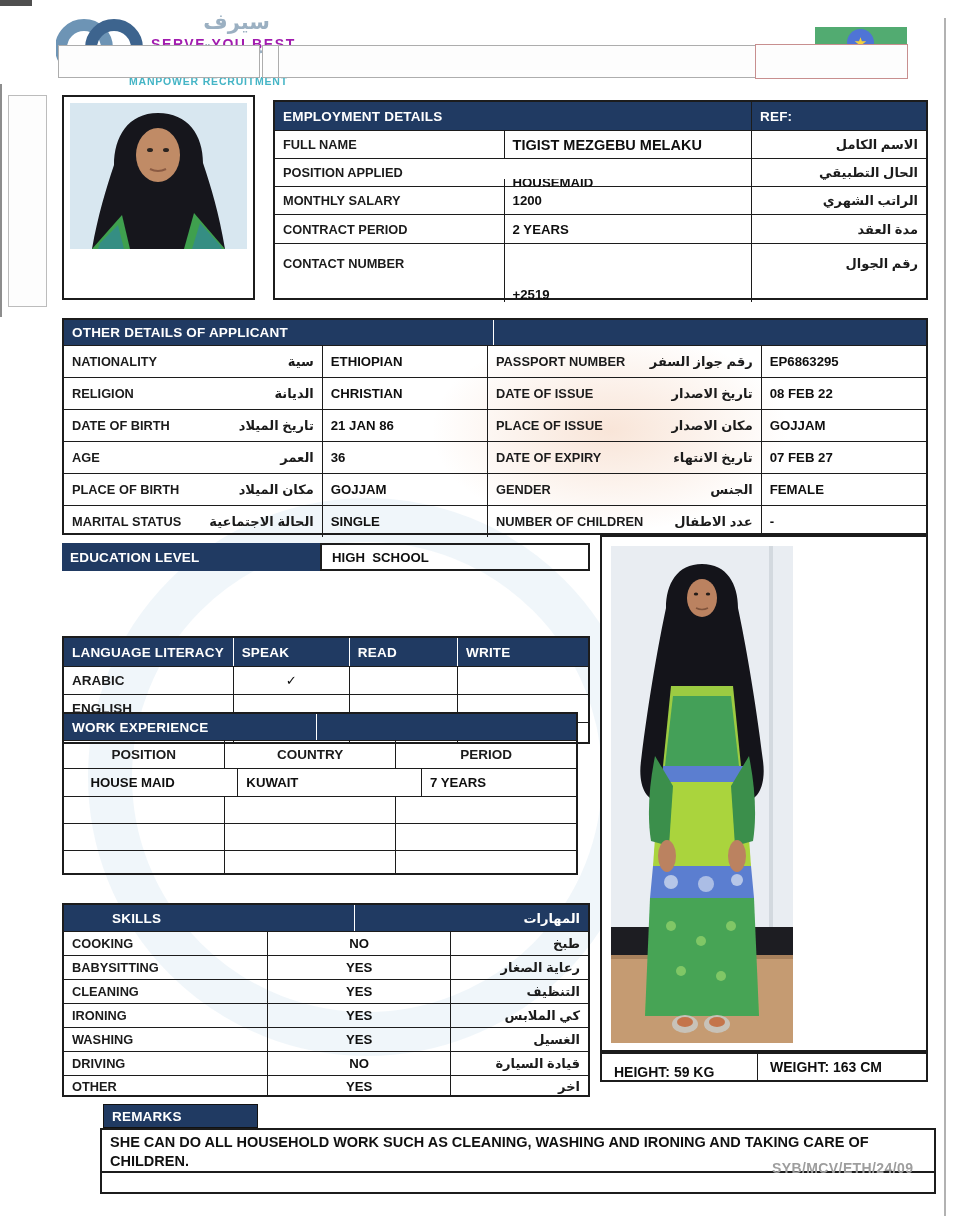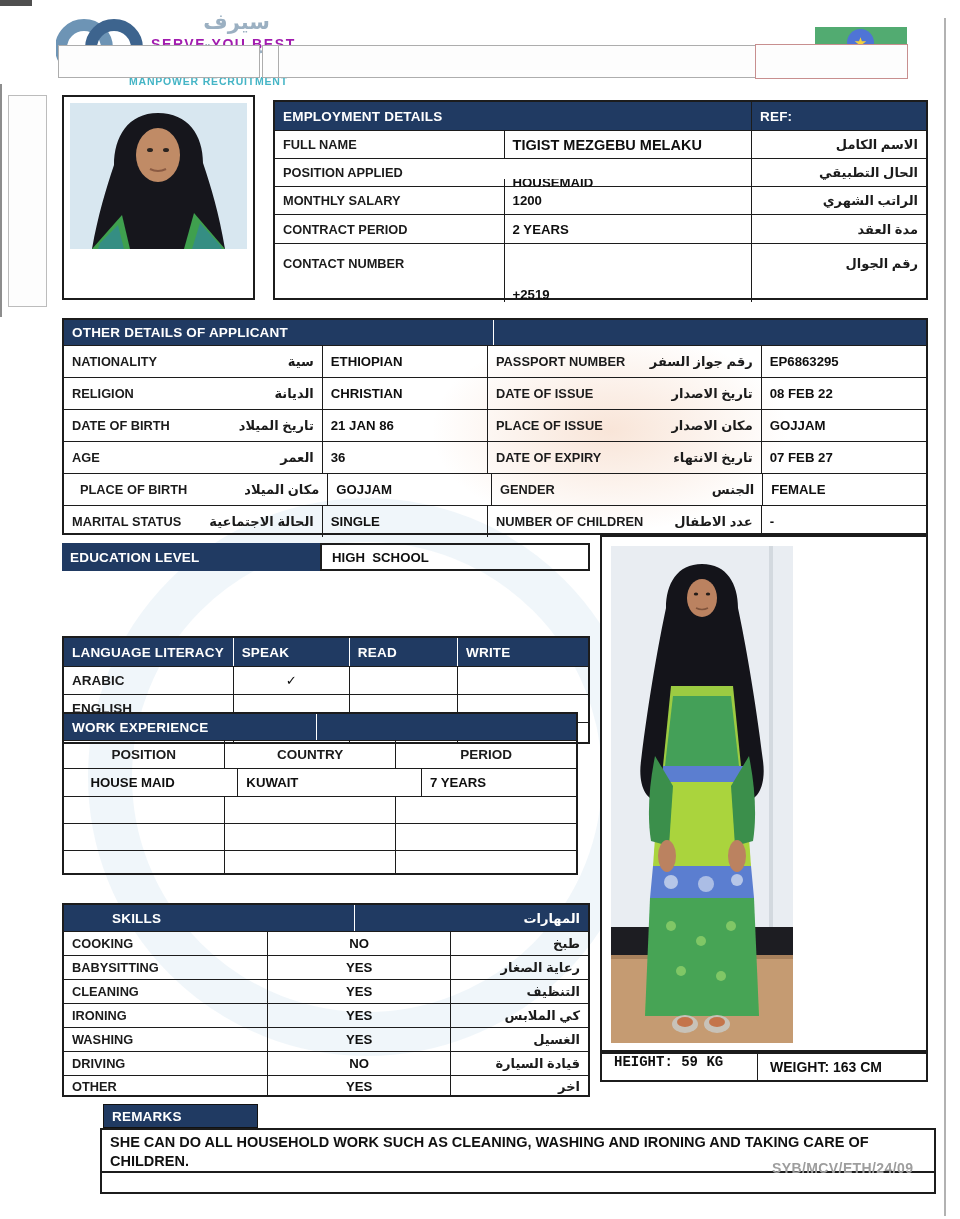--- a/index.html
+++ b/index.html
@@ -219,21 +219,21 @@
           <span class="val">36</span>
         </div>
       <div class="tc" style="width:275px;">
           <span class="lbl">DATE OF EXPIRY</span>
           <span class="ar">تاريخ الانتهاء</span>
         </div>
       <div class="tc" style="width:166px;">
           <span class="val">07 FEB 27</span>
         </div>
     </div>
-    <div class="trow" style="height:32px;padding-left:8px;">
+    <div class="trow" style="height:32px;">
       <div class="tc" style="width:259px;">
           <span class="lbl">PLACE OF BIRTH</span>
           <span class="ar">مكان الميلاد</span>
         </div>
       <div class="tc" style="width:166px;">
           <span class="val">GOJJAM</span>
         </div>
       <div class="tc" style="width:275px;">
           <span class="lbl">GENDER</span>
           <span class="ar">الجنس</span>
@@ -487,21 +487,21 @@
       <ellipse cx="126" cy="310" rx="9" ry="16" fill="#bb8260"></ellipse>
 
       <ellipse cx="74" cy="478" rx="13" ry="9" fill="#c8c2b8"></ellipse>
       <ellipse cx="106" cy="478" rx="13" ry="9" fill="#c8c2b8"></ellipse>
       <ellipse cx="74" cy="476" rx="8" ry="5" fill="#c4744a"></ellipse>
       <ellipse cx="106" cy="476" rx="8" ry="5" fill="#c4744a"></ellipse>
     </svg>
   </div>
 
   <div class="abs" style="left:600px;top:1052px;width:328px;height:30px;display:flex;border:2px solid #1c1c1c;box-sizing:border-box;z-index:3;">
-    <div style="width:155px;display:flex;align-items:flex-start;padding-left:12px;box-sizing:border-box;font-family:Liberation Mono, monospace;">
+    <div style="width:155px;display:flex;align-items:flex-end;padding-left:12px;box-sizing:border-box;">
       <span class="val" style="font-size:14px;">HEIGHT: 59 KG</span>
     </div>
     <div style="flex:1;display:flex;align-items:center;padding-left:12px;border-left:1.5px solid #1c1c1c;box-sizing:border-box;">
       <span class="val" style="font-size:14px;">WEIGHT: 163 CM</span>
     </div>
   </div>
 
   <div class="abs navy" style="left:103px;top:1104px;width:155px;height:24px;display:flex;align-items:center;padding-left:8px;box-sizing:border-box;border:1px solid #111;z-index:4;">
     <span class="hdrtxt">REMARKS</span>
   </div>

